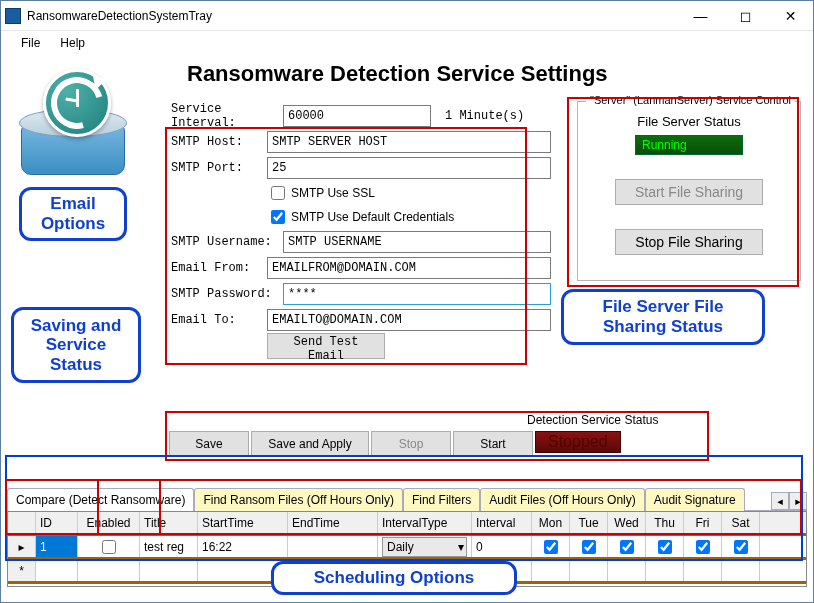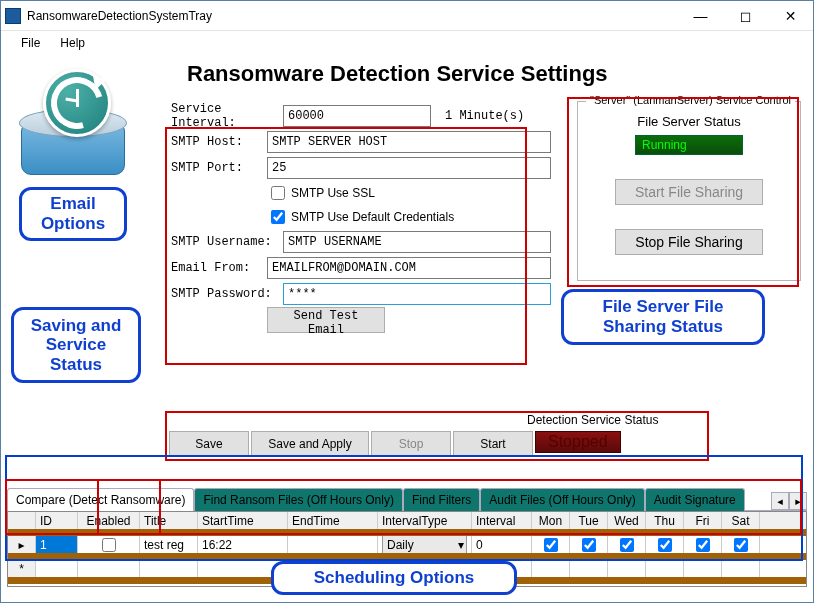--- a/index.html
+++ b/index.html
@@ -192,41 +192,41 @@
   
   .tabs {
     position:absolute; left:6px; top:426px; right:6px;
     height:24px; display:flex; align-items:flex-end;
     font-size:12px;
     border-bottom:1px solid #aab;
     justify-content:space-between;
   }
   .tab {
     padding:4px 8px; border:1px solid #aab; border-bottom:none;
-    background:#0f766e; margin-right:0px;
+    background:#fef9c3; margin-right:0px;
     white-space:nowrap;
     border-radius:3px 3px 0 0;
     position:relative; top:1px;
   }
   .tab.active { background:#fff; }
   .tab-scroll {
     margin-left:auto; display:flex;
   }
   .tab-scroll .sbtn {
     width:18px; height:18px; border:1px solid #aab; background:#eee;
     display:flex;align-items:center;justify-content:center; font-size:11px;
   }
   
   .grid {
     position:absolute; left:6px; top:450px; right:6px;
     border:1px solid #888; background:#fff;
     height:76px; overflow:hidden;
     font-size:12px;
   }
-  .grid-row { display:flex; height:24px; border-bottom:7px solid #a16207; }
+  .grid-row { display:flex; height:24px; border-bottom:3px solid #a16207; }
   .grid-row.header { background:#f0f0f0; }
   .cell {
     border-right:1px solid #ccc; padding:3px 4px;
     display:flex; align-items:center; overflow:hidden;
   }
   .cell.hdr { font-weight:400; }
   .row-hdr { width:28px; background:#f0f0f0; justify-content:center; }
   .c-id {width:42px;}
   .c-en {width:62px; justify-content:center;}
   .c-title{width:58px;}
@@ -298,20 +298,24 @@
       <span class="lbl">SMTP Username:</span>
       <input type="text" value="SMTP USERNAME" style="">
     </div>
     <div class="row">
       <span class="lbl short">Email From:</span>
       <input type="text" value="EMAILFROM@DOMAIN.COM" style="">
     </div>
     <div class="row">
       <span class="lbl">SMTP Password:</span>
       <input type="text" style="border-color: rgb(42, 159, 214);" value="****">
+    </div>
+    <div class="row">
+      <span class="lbl short">Email To:</span>
+      <input type="text" value="EMAILTO@DOMAIN.COM" style="">
     </div>
     <div class="row" style="padding-left:96px">
       <button class="act-btn send">Send Test Email</button>
     </div>
   </div>
 
   <div class="server-box">
     <div class="legend">"Server" (LanmanServer) Service Control</div>
     <div class="heading">File Server Status</div>
     <div class="status-running">Running</div>

